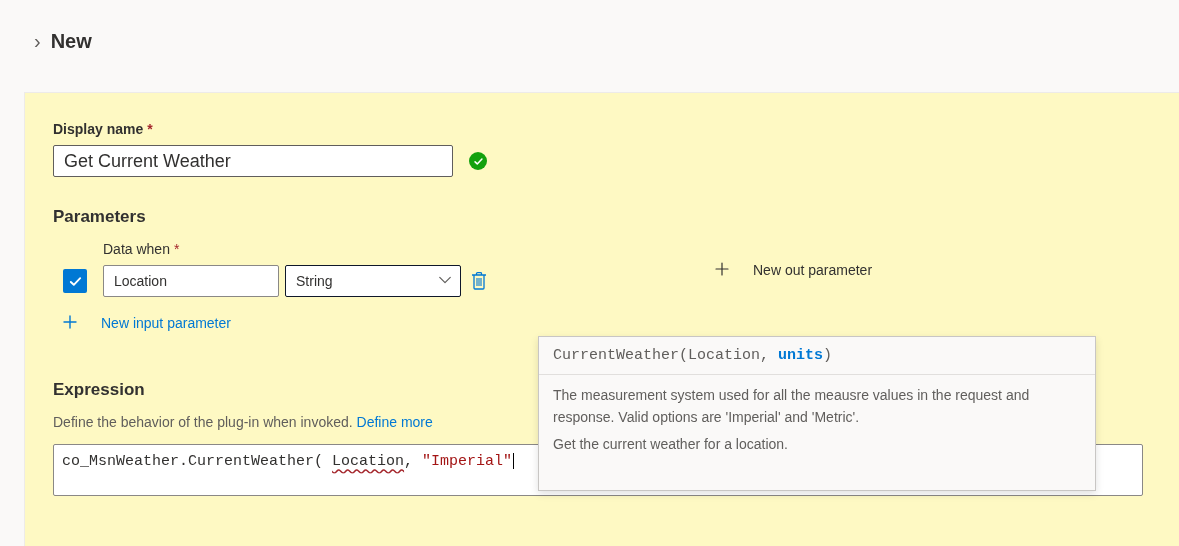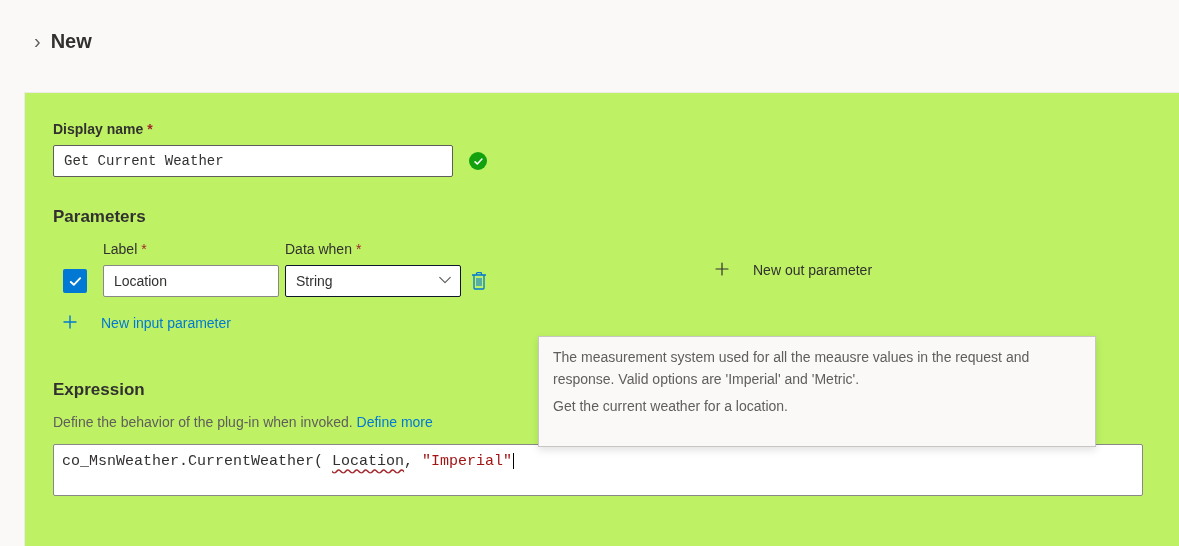--- a/index.html
+++ b/index.html
@@ -32,21 +32,21 @@
     color: #323130;
     font-weight: 600;
   }
 
   .panel {
     position: absolute;
     left: 24px;
     top: 92px;
     right: 0;
     bottom: 0;
-    background: #bef264;
+    background: #fef9c3;
     border: 1px solid #edebe9;
     border-right: none;
     border-bottom: none;
     padding: 28px 36px 0 28px;
   }
 
   .field-label {
     font-weight: 600;
     font-size: 14px;
     margin-bottom: 8px;
@@ -61,22 +61,22 @@
     align-items: center;
     gap: 16px;
     margin-bottom: 30px;
   }
   .text-input {
     width: 400px;
     height: 32px;
     border: 1px solid #605e5c;
     border-radius: 2px;
     padding: 0 10px;
-    font-size: 14px;
-    font-family: Liberation Mono, monospace;
+    font-size: 18px;
+    font-family: Liberation Sans, sans-serif;
     color: #323130;
     background: #fff;
   }
 
   .check-circle {
     width: 18px;
     height: 18px;
     background: #13a10e;
     border-radius: 50%;
     display: flex;
@@ -231,21 +231,21 @@
     border-bottom: 1px solid #e1dfdd;
     font-family: Consolas, "Courier New", monospace;
     font-size: 15px;
     color: #605e5c;
   }
   .tooltip-sig .param-active {
     color: #0078d4;
     font-weight: 600;
   }
   .tooltip-body {
-    padding: 10px 14px 22px;
+    padding: 10px 14px 28px;
     color: #605e5c;
     line-height: 1.55;
   }
   .tooltip-body p { margin-bottom: 6px; }
 </style>
 </head>
 <body>
 
 <div class="breadcrumb">
   <span class="breadcrumb-sep">›</span>
@@ -263,23 +263,20 @@
       <svg viewBox="0 0 16 16">
           <path d="M3 8.5 L6.2 11.5 L13 4.5" stroke="#fff" stroke-width="2.2" fill="none" stroke-linecap="round" stroke-linejoin="round"></path>
         </svg>
     </span>
   </div>
 
   <div class="section-header">Parameters</div>
 
   <div class="params-grid">
     <div></div>
-    <div class="col-lbl">
-      <span>Label</span><span class="req">*</span>
-    </div>
     <div class="col-lbl">
       <span>Data when</span><span class="req">*</span>
     </div>
     <div></div>
     <div></div>
   </div>
 
   <div class="params-grid">
     <div>
       <div class="checkbox-selected">
@@ -337,17 +334,20 @@
       <span>Define the behavior of the plug-in when invoked. </span><span class="learn-more">Define more</span>
     </div>
     <div class="expr-box">
       <div class="expr-code"><span class="tk-id">co_MsnWeather.CurrentWeather( </span><span class="tk-var">Location</span><span class="tk-id">, </span><span class="tk-str">"Imperial"</span><span class="tk-id"></span><span class="caret"></span></div>
     </div>
   </div>
 
 </div>
 
 <div class="tooltip">
+  <div class="tooltip-sig">
+    <span>CurrentWeather(Location, </span><span class="param-active">units</span><span>)</span>
+  </div>
   <div class="tooltip-body">
     <p>The measurement system used for all the meausre values in the request and response. Valid options are 'Imperial' and 'Metric'.</p>
     <p>Get the current weather for a location.</p>
   </div>
 </div>
 
 </body></html>

